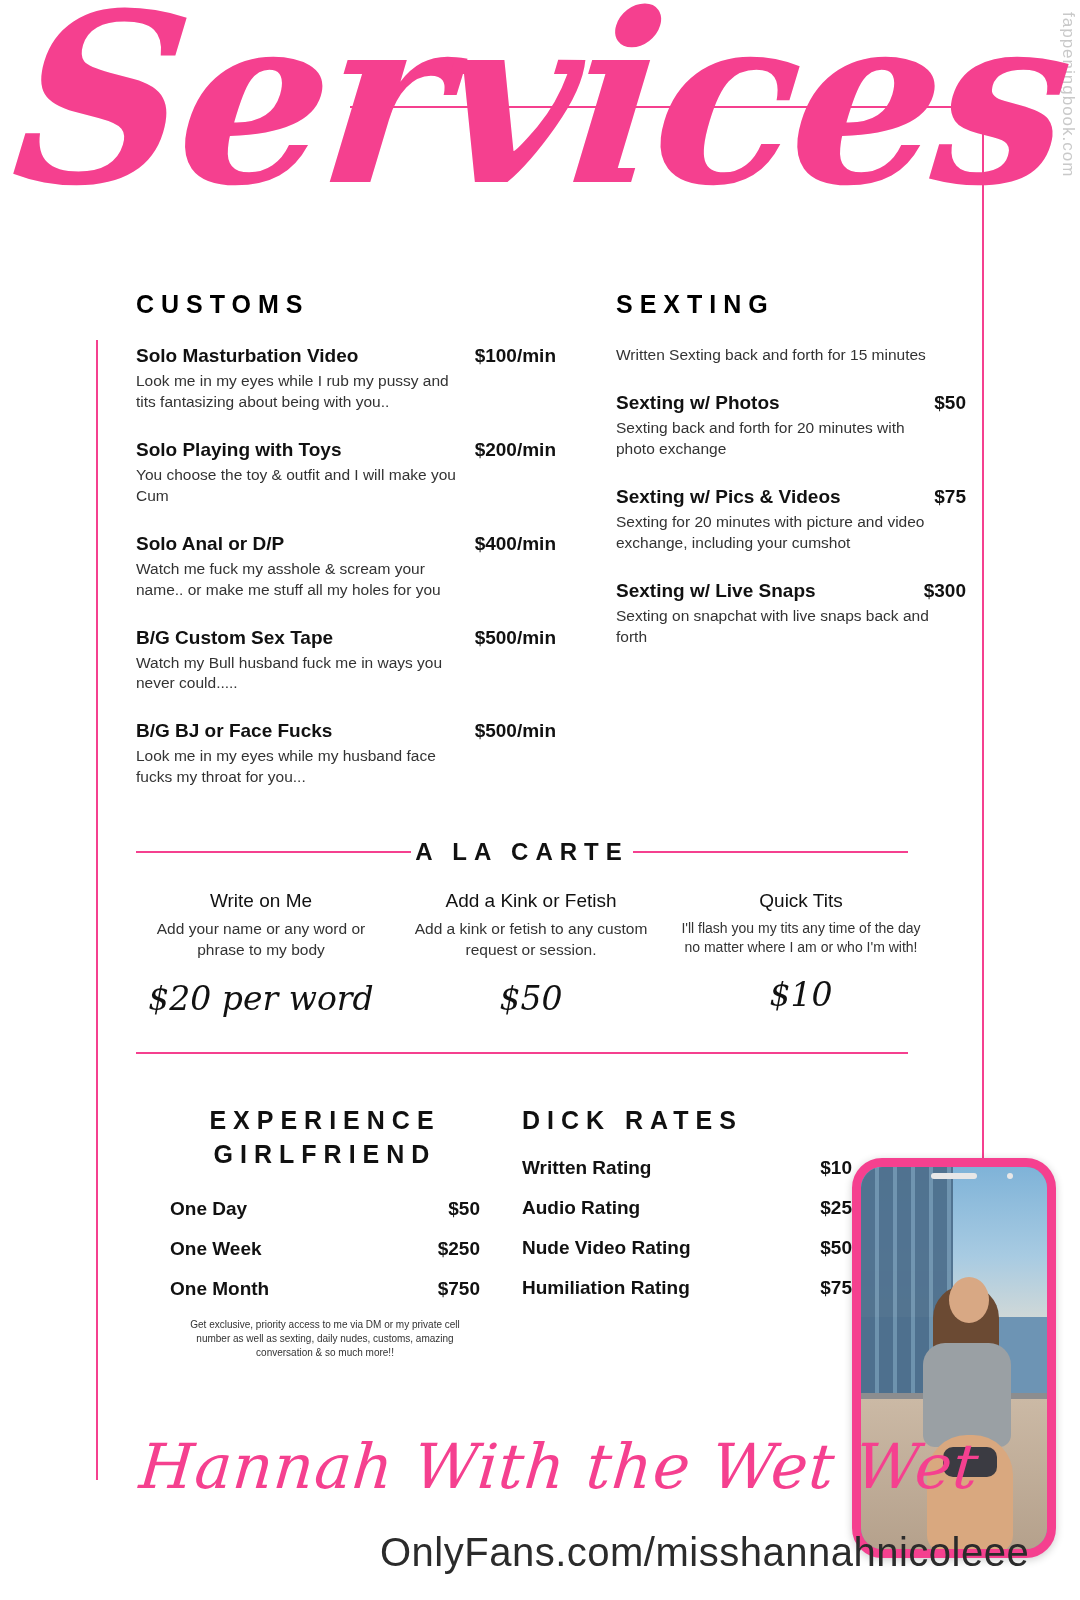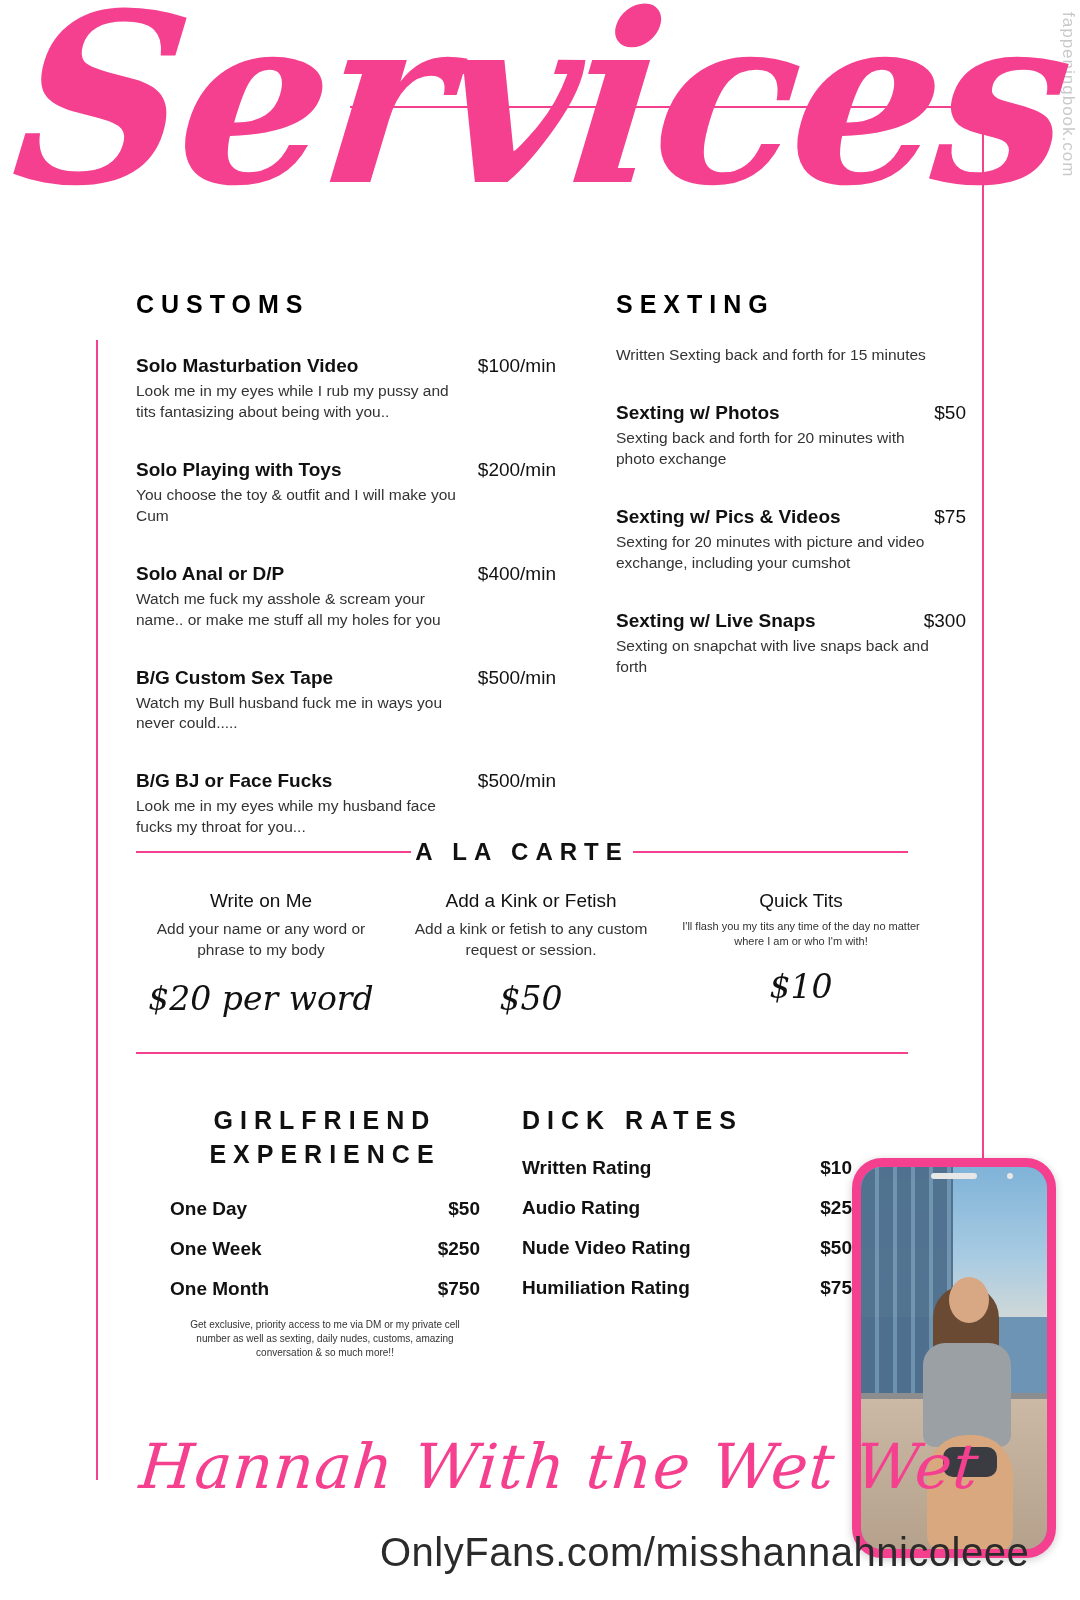--- a/index.html
+++ b/index.html
@@ -51,41 +51,41 @@
     font-size:25px;font-weight:bold;letter-spacing:7px;color:#000;
   }
 
   .col-customs{position:absolute;left:136px;top:290px;width:420px;}
   .col-sexting{position:absolute;left:616px;top:290px;width:350px;}
 
   .item{margin-top:26px;}
   .item:first-of-type{margin-top:22px;}
   .item-row{display:flex;justify-content:space-between;align-items:baseline;}
   .item-name{font-size:19px;font-weight:bold;color:#111;}
-  .item-price{font-size:19px;font-weight:normal;color:#111;white-space:nowrap;margin-top:10px;}
+  .item-price{font-size:19px;font-weight:bold;color:#111;white-space:nowrap;}
   .item-desc{font-size:15.5px;line-height:1.35;color:#333;margin-top:4px;max-width:330px;}
 
   .col-sexting .item-desc{max-width:320px;}
 
   
   .alacarte-head-wrap{
     position:absolute;left:136px;top:838px;width:772px;
     display:flex;align-items:center;gap:4px;
   }
   .alc-line{flex:1;height:2px;background:#f5408f;}
   .alc-title{font-size:24px;font-weight:bold;letter-spacing:7px;white-space:nowrap;}
 
   .alacarte{
     position:absolute;left:136px;top:890px;width:790px;
     display:flex;justify-content:space-between;
   }
   .alc-col{width:250px;text-align:center;}
   .alc-name{font-size:19px;font-weight:normal;margin-bottom:7px;}
   .alc-desc{font-size:15.5px;line-height:1.35;color:#333;}
-  .alc-col.small .alc-desc{font-size:11px;}
+  .alc-col.small .alc-desc{font-size:14px;}
   .alc-price{
     margin-top:18px;font-size:33px;color:#111;
     font-family:"DejaVu Serif", serif;font-style:italic;
   }
 
   .alc-bottom-line{position:absolute;left:136px;top:1052px;width:772px;height:2px;background:#f5408f;}
 
   
   .gfe{position:absolute;left:170px;top:1104px;width:310px;}
   .gfe-head{font-size:25px;font-weight:bold;letter-spacing:7px;text-align:center;line-height:1.35;}
@@ -252,22 +252,22 @@
       <div class="alc-name">Quick Tits</div>
       <div class="alc-desc">I'll flash you my tits any time of the day no matter where I am or who I'm with!</div>
       <div class="alc-price">$10</div>
     </div>
   </div>
 
   <div class="alc-bottom-line"></div>
 
   <div class="gfe">
     <div class="gfe-head">
+      <div>EXPERIENCE</div>
       <div>GIRLFRIEND</div>
-      <div>EXPERIENCE</div>
     </div>
     <div class="gfe-rows">
       <div class="gfe-row">
         <span>One Day</span>
         <span>$50</span>
       </div>
       <div class="gfe-row">
         <span>One Week</span>
         <span>$250</span>
       </div>

